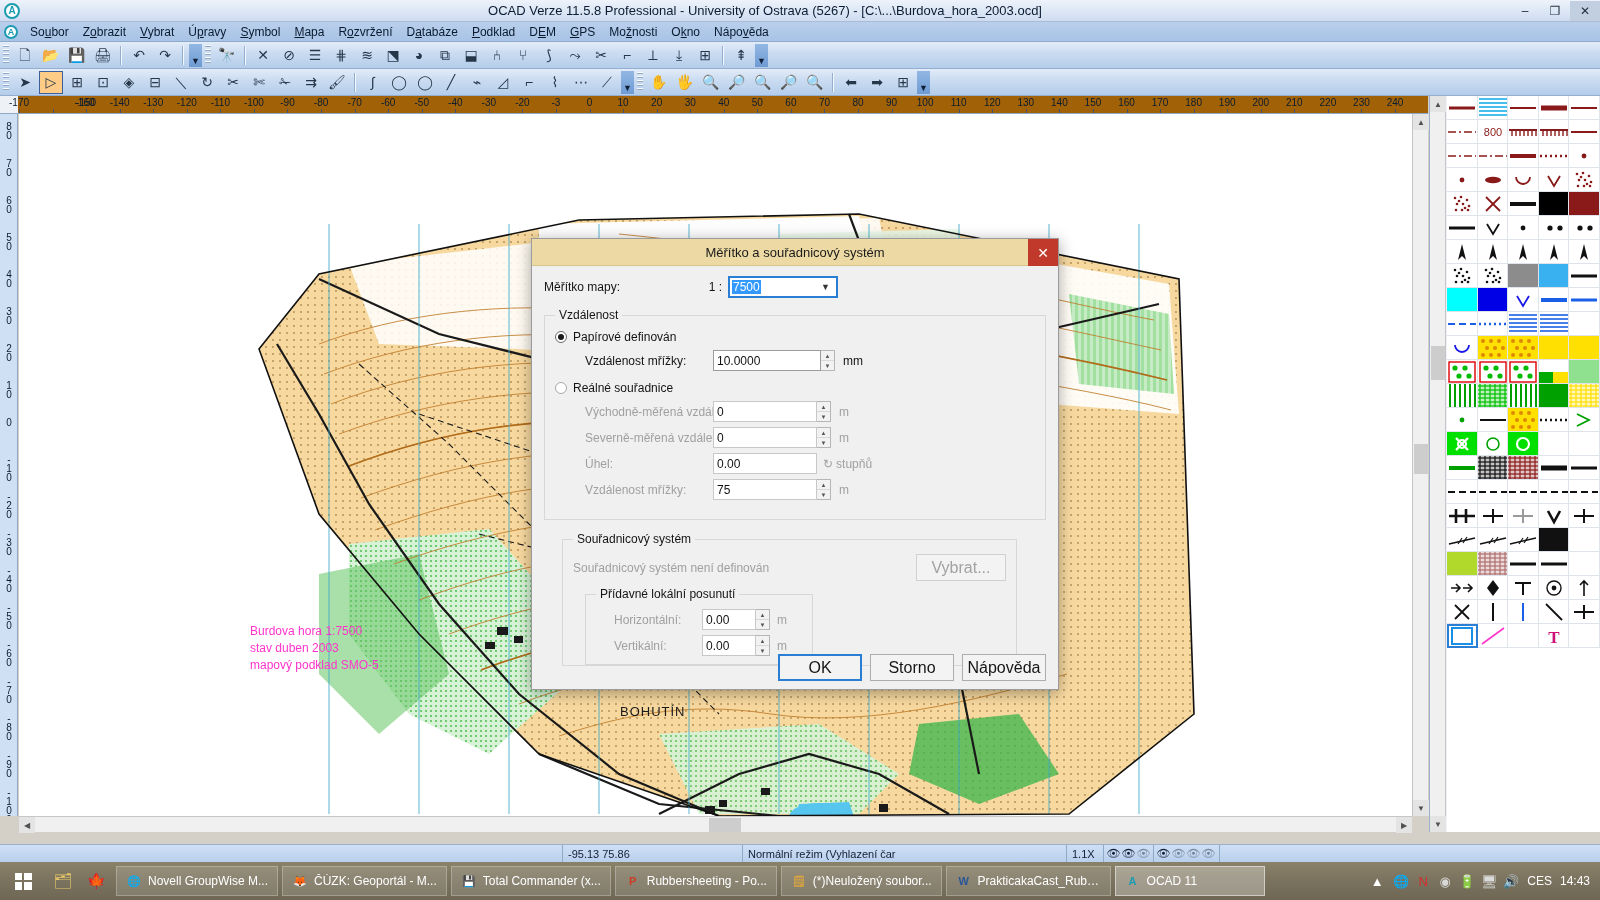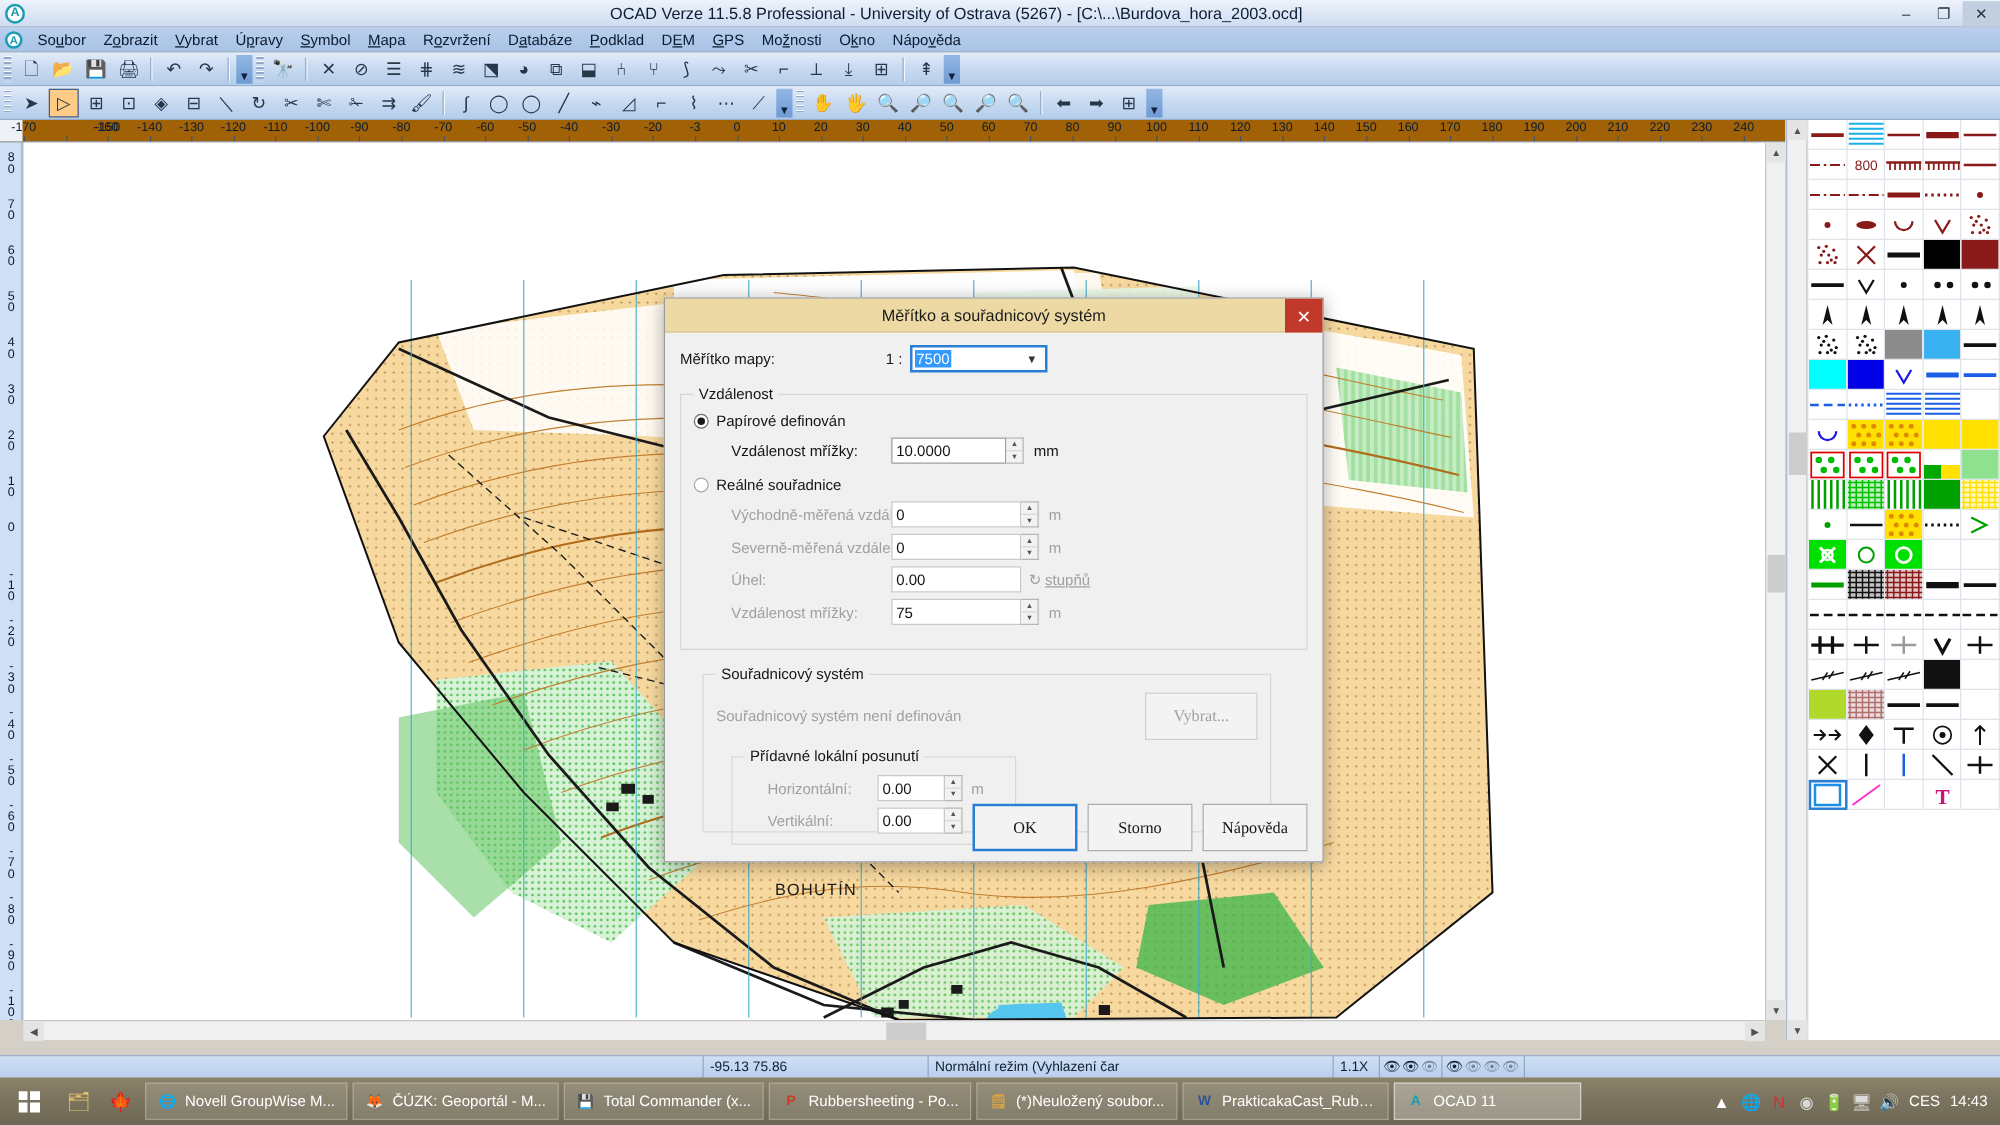--- a/index.html
+++ b/index.html
@@ -214,22 +214,22 @@
   .sel .caret { color: #333; font-size: 9px; padding-right: 4px; }
   .spin { width: 14px; height: 21px; border: 1px solid #b6b6b6; border-left: none; background: #f2f2f2;
     display: flex; flex-direction: column; }
   .spin i { flex: 1; display: flex; align-items: center; justify-content: center; font-size: 6px; color: #555; font-style: normal; }
   .spin i:first-child { border-bottom: 1px solid #d8d8d8; }
   .radio { width: 12px; height: 12px; border-radius: 50%; border: 1px solid #6b6b6b; background: #fff;
     display: inline-flex; align-items: center; justify-content: center; margin-right: 6px; flex: 0 0 auto; }
   .radio.checked::after { content: ''; width: 6px; height: 6px; border-radius: 50%; background: #1a1a1a; }
   .radio.dis { border-color: #a8a8a8; }
   .btn {
-    height: 38px; min-width: 84px; border: 1px solid #adadad; background: #f3f3f3;
-    font-size: 13px; color: #151515; display: flex; align-items: center; justify-content: center; font-family: Liberation Serif, serif;
+    height: 27px; min-width: 84px; border: 1px solid #adadad; background: #f3f3f3;
+    font-size: 16px; color: #151515; display: flex; align-items: center; justify-content: center;
   }
   .btn.primary { border: 2px solid #2a7fd4; }
   .btn.dis { color: #a2a2a2; border-color: #d0d0d0; background: #f3f3f3; }
   .dlg-buttons { position: absolute; right: 12px; bottom: 10px; display: flex; gap: 8px; }
 
   .maplabel {
     position: absolute; color: #ff33cc; font-size: 12px; line-height: 17px;
     font-family: "Liberation Sans", sans-serif; white-space: pre;
   }
   .townlabel { position: absolute; color: #1a1a1a; font-size: 13px; letter-spacing: 1px; }
@@ -568,20 +568,23 @@
         <line x1="760" y1="110" x2="760" y2="700"></line>
         <line x1="850" y1="110" x2="850" y2="700"></line>
         <line x1="940" y1="110" x2="940" y2="700"></line>
         <line x1="1030" y1="110" x2="1030" y2="700"></line>
         <line x1="1120" y1="110" x2="1120" y2="700"></line>
       </g>
 
       <path d="M240,235 L300,160 L560,106 L840,100 L1160,165 L1175,600 L1050,700 L700,702 L520,640 L400,520 L300,400 Z" fill="none" stroke="#111" stroke-width="1.6"></path>
     </svg>
 
+    <div class="maplabel" style="left:231px; top:509px;">Burdova hora 1:7500
+stav duben 2003
+mapový podklad SMO-5</div>
     <div class="townlabel" style="left:601px; top:590px;">BOHUTÍN</div>
   </div>
 
   <div class="vscroll">
     <div class="sbarrow" style="top:0;left:0;">▲</div>
     <div class="sbarrow" style="bottom:0;left:0;">▼</div>
     <div class="sbthumb" style="top:330px;left:1px;width:14px;height:30px;"></div>
   </div>
   <div class="hscroll">
     <div class="sbarrow" style="left:0;top:0;">◀</div>
@@ -1161,21 +1164,21 @@
       <fieldset class="fieldset" style="height:212px;">
         <legend>Vzdálenost</legend>
 
         <div class="row" style="margin-bottom:6px;">
           <span class="radio checked"></span>
           <span class="lbl">Papírové definován</span>
         </div>
 
         <div class="row" style="margin-bottom:10px;">
           <div class="lbl" style="width:158px;padding-left:30px;">Vzdálenost mřížky:</div>
-          <div class="inp" style="width:92px;">10.0000</div>
+          <div class="inp" style="width:108px;">10.0000</div>
           <div class="spin">
               <i>▲</i>
               <i>▼</i>
             </div>
           <div class="lbl" style="margin-left:8px;">mm</div>
         </div>
 
         <div class="row" style="margin-bottom:6px;">
           <span class="radio dis"></span>
           <span class="lbl">Reálné souřadnice</span>
@@ -1198,21 +1201,21 @@
               <i>▲</i>
               <i>▼</i>
             </div>
           <div class="lbl dis" style="margin-left:8px;">m</div>
         </div>
 
         <div class="row" style="margin-bottom:5px;">
           <div class="lbl dis" style="width:158px;padding-left:30px;">Úhel:</div>
           <div class="inp dis" style="width:104px;">0.00</div>
           <div class="lbl dis" style="margin-left:6px;">↻</div>
-          <div class="lbl dis" style="margin-left:3px;text-decoration:underline;">stupňů</div>
+          <div class="lbl dis" style="margin-left:3px;">stupňů</div>
         </div>
 
         <div class="row" style="margin-bottom:2px;">
           <div class="lbl dis" style="width:158px;padding-left:30px;">Vzdálenost mřížky:</div>
           <div class="inp dis" style="width:104px;">75</div>
           <div class="spin">
               <i>▲</i>
               <i>▼</i>
             </div>
           <div class="lbl dis" style="margin-left:8px;">m</div>

